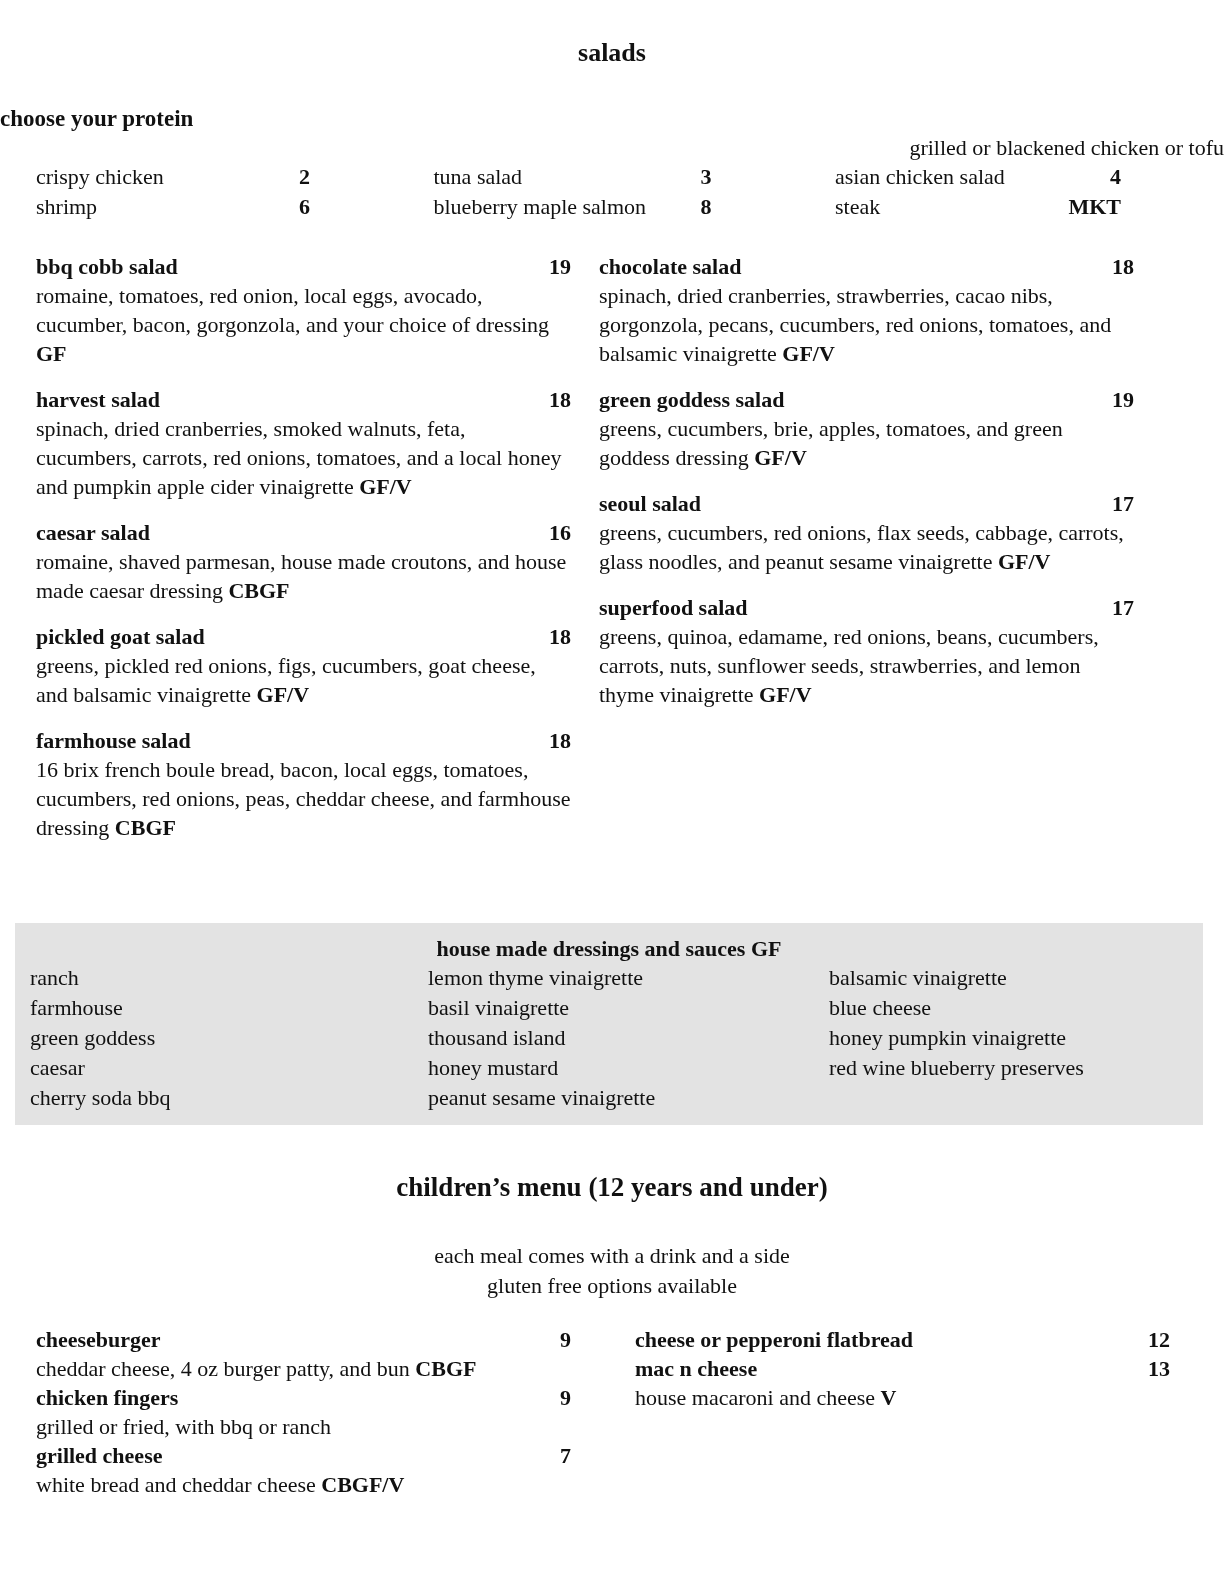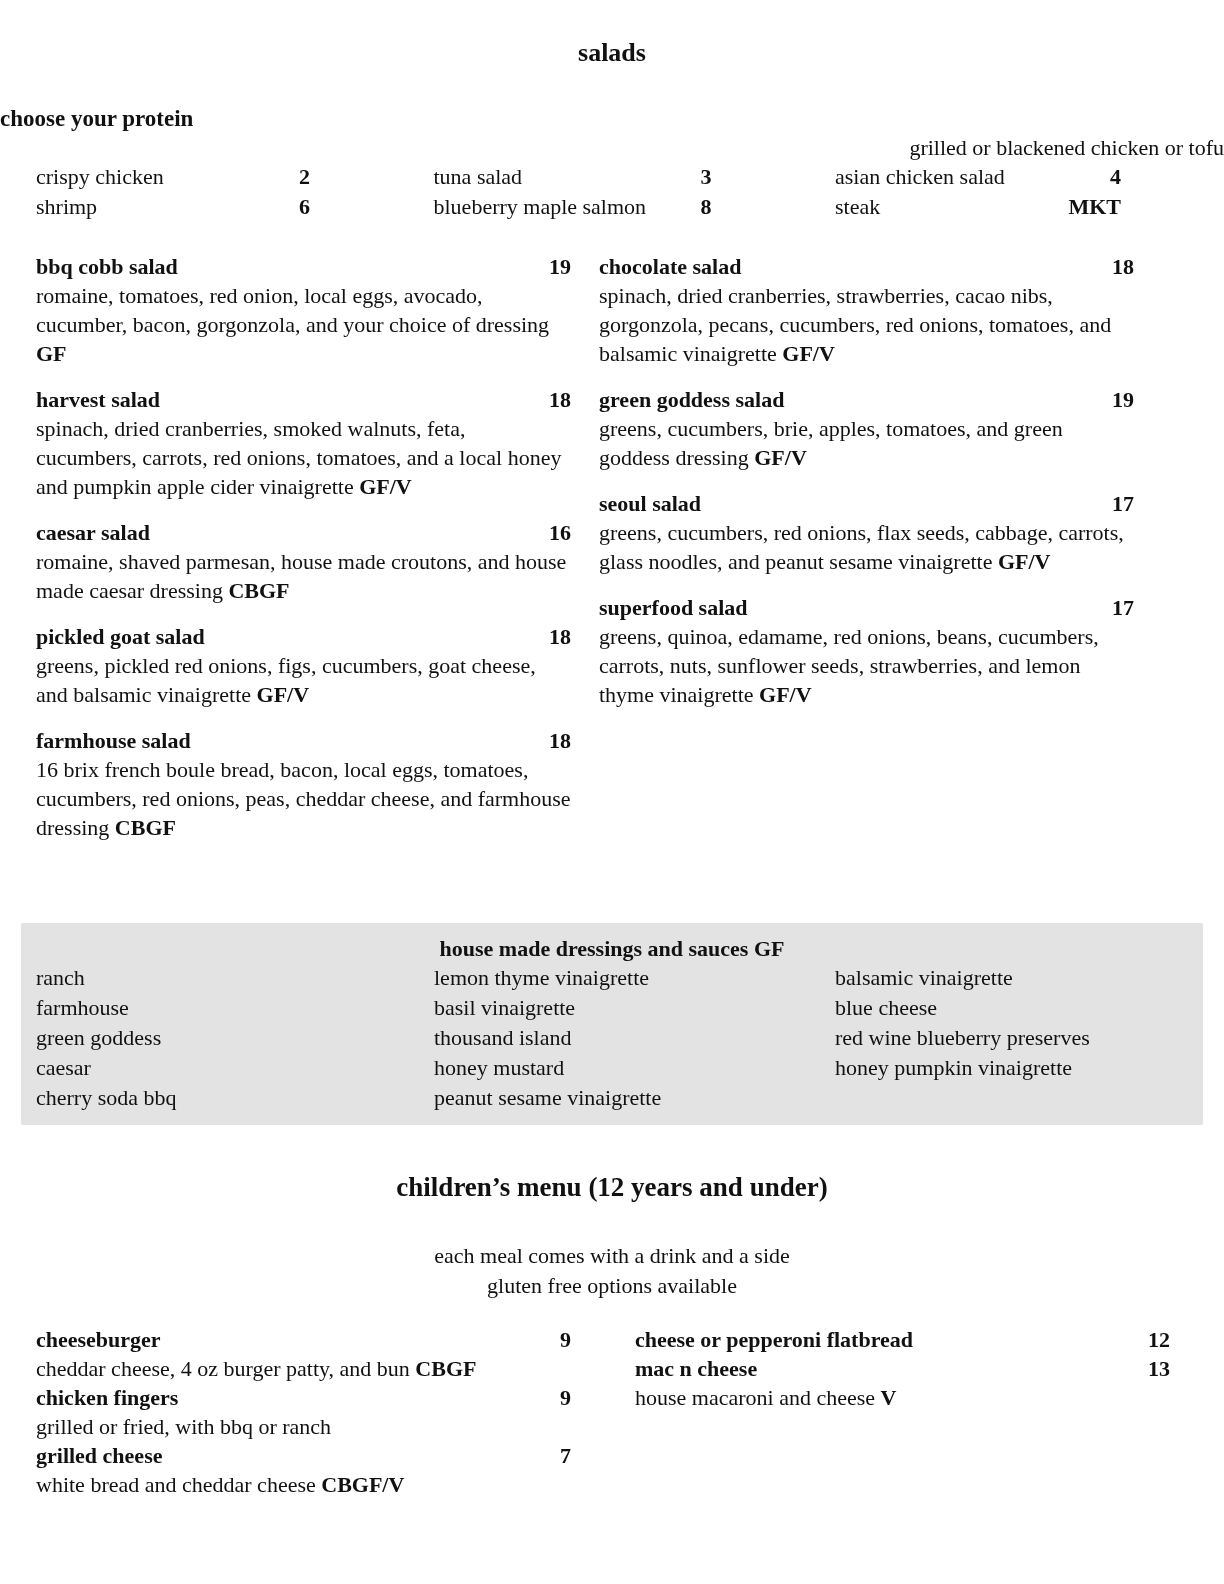--- a/index.html
+++ b/index.html
@@ -35,21 +35,21 @@
     align-items:start;
     gap:28px;
   }
   .menu-item { margin-bottom:17px; }
   .item-head { display:flex; justify-content:space-between; font-weight:bold; line-height:29px; }
   .item-desc { line-height:29px; }
   .tag { font-weight:bold; }
 
   
   .dressings {
-    margin:64px 21px 0 21px;
+    margin:64px 21px 0 15px;
     background:#e3e3e3;
     padding:12px 15px 12px 15px;
   }
   .dressings-heading { text-align:center; font-weight:bold; line-height:28px; }
   .dressings-grid {
     display:grid; grid-template-columns:398px 401px auto;
   }
   .dressing-line { line-height:30px; }
 
   
@@ -229,22 +229,22 @@
       <div>
         <div class="dressing-line">lemon thyme vinaigrette</div>
         <div class="dressing-line">basil vinaigrette</div>
         <div class="dressing-line">thousand island</div>
         <div class="dressing-line">honey mustard</div>
         <div class="dressing-line">peanut sesame vinaigrette</div>
       </div>
       <div>
         <div class="dressing-line">balsamic vinaigrette</div>
         <div class="dressing-line">blue cheese</div>
+        <div class="dressing-line">honey pumpkin vinaigrette</div>
         <div class="dressing-line">red wine blueberry preserves</div>
-        <div class="dressing-line">honey pumpkin vinaigrette</div>
       </div>
     </div>
   </div>
 
   <div class="children-heading">children’s menu (12 years and under)</div>
 
   <div class="children-notes">
     <div>each meal comes with a drink and a side</div>
     <div>gluten free options available</div>
   </div>

